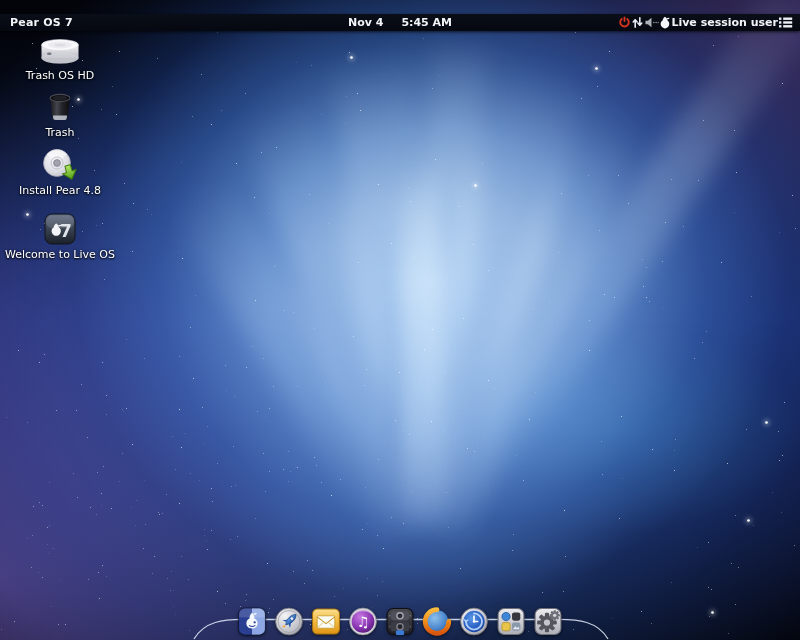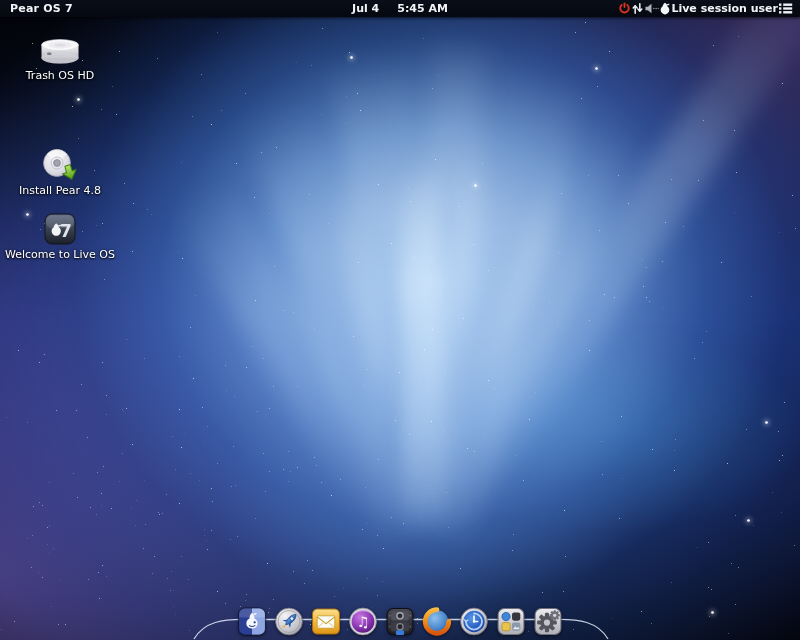--- a/index.html
+++ b/index.html
@@ -27,21 +27,21 @@
   .b4{left:396px;width:58px;height:530px;transform:rotate(4deg);opacity:.65;}
   .b5{left:380px;width:88px;height:500px;transform:rotate(14deg);opacity:.50;}
   .b6{left:392px;width:66px;height:470px;transform:rotate(24deg);opacity:.45;}
   .b7{left:395px;width:56px;height:700px;transform:rotate(34deg);opacity:.38;}
   .b8{left:405px;width:40px;height:390px;transform:rotate(-1deg);opacity:.7;filter:blur(8px);}
   .stars{position:absolute;top:0;left:0;width:1px;height:1px;border-radius:50%;z-index:2;}
   .vignette{position:absolute;inset:0;z-index:3;
     background:radial-gradient(130% 125% at 50% 48%, transparent 52%, rgba(3,4,10,.55) 100%);}
 
   
-  .menubar{position:absolute;top:0;left:0;right:0;height:17px;z-index:10;
+  .menubar{position:absolute;top:14px;left:0;right:0;height:17px;z-index:10;
     background:linear-gradient(180deg,#0a0e18,#050810);
     box-shadow:0 1px 3px rgba(0,0,0,.7);
     display:flex;align-items:center;color:#f2f4f8;font-size:11px;font-weight:bold;}
   .menu-left{padding:0 10px;letter-spacing:.2px;cursor:default;}
   .menu-clock{position:absolute;left:50%;transform:translateX(-50%);white-space:nowrap;}
   .menu-clock .t{margin-left:18px;}
   .menu-right{margin-left:auto;display:flex;align-items:center;padding-right:7px;}
   .tray{display:inline-flex;align-items:center;justify-content:center;height:15px;}
   .user-label{font-weight:bold;font-size:11px;}
 
@@ -76,21 +76,21 @@
     <div class="stars" id="stars-small" style="box-shadow: rgba(255, 255, 255, 0.58) 201px 74px 0px 0px, rgba(255, 255, 255, 0.17) 178px 251px 0px 0px, rgba(255, 255, 255, 0.81) 357px 93px 0px 0px, rgba(255, 255, 255, 0.52) 794px 545px 0px 0px, rgba(255, 255, 255, 0.6) 512px 550px 0px 0px, rgba(255, 255, 255, 0.86) 72px 106px 0px 0px, rgba(255, 255, 255, 0.56) 738px 567px 0px 0px, rgba(255, 255, 255, 0.34) 144px 358px 0px 0px, rgba(255, 255, 255, 0.27) 753px 525px 0px 0px, rgba(255, 255, 255, 0.2) 662px 307px 0px 0px, rgba(255, 255, 255, 0.77) 18px 350px 0px 0px, rgba(255, 255, 255, 0.44) 675px 439px 0px 0px, rgba(255, 255, 255, 0.68) 467px 448px 0px 0px, rgba(255, 255, 255, 0.49) 573px 629px 0px 0px, rgba(255, 255, 255, 0.49) 78px 138px 0px 0px, rgba(255, 255, 255, 0.6) 101px 493px 0px 0px, rgba(255, 255, 255, 0.31) 642px 259px 0px 0px, rgba(255, 255, 255, 0.36) 217px 32px 0px 0px, rgba(255, 255, 255, 0.87) 267px 563px 0px 0px, rgba(255, 255, 255, 0.59) 154px 556px 0px 0px, rgba(255, 255, 255, 0.25) 269px 213px 0px 0px, rgba(255, 255, 255, 0.84) 782px 83px 0px 0px, rgba(255, 255, 255, 0.68) 643px 286px 0px 0px, rgba(255, 255, 255, 0.53) 245px 93px 0px 0px, rgba(255, 255, 255, 0.6) 94px 170px 0px 0px, rgba(255, 255, 255, 0.31) 557px 322px 0px 0px, rgba(255, 255, 255, 0.81) 181px 447px 0px 0px, rgba(255, 255, 255, 0.78) 652px 449px 0px 0px, rgba(255, 255, 255, 0.24) 321px 114px 0px 0px, rgba(255, 255, 255, 0.89) 431px 421px 0px 0px, rgba(255, 255, 255, 0.47) 340px 479px 0px 0px, rgba(255, 255, 255, 0.77) 36px 68px 0px 0px, rgba(255, 255, 255, 0.28) 781px 512px 0px 0px, rgba(255, 255, 255, 0.52) 309px 194px 0px 0px, rgba(255, 255, 255, 0.3) 671px 582px 0px 0px, rgba(255, 255, 255, 0.35) 252px 346px 0px 0px, rgba(255, 255, 255, 0.64) 322px 28px 0px 0px, rgba(255, 255, 255, 0.34) 293px 312px 0px 0px, rgba(255, 255, 255, 0.56) 474px 451px 0px 0px, rgba(255, 255, 255, 0.43) 482px 163px 0px 0px, rgba(255, 255, 255, 0.33) 334px 596px 0px 0px, rgba(255, 255, 255, 0.58) 735px 604px 0px 0px, rgba(255, 255, 255, 0.34) 738px 36px 0px 0px, rgba(255, 255, 255, 0.86) 432px 329px 0px 0px, rgba(255, 255, 255, 0.76) 782px 455px 0px 0px, rgba(255, 255, 255, 0.66) 246px 367px 0px 0px, rgba(255, 255, 255, 0.49) 40px 229px 0px 0px, rgba(255, 255, 255, 0.18) 612px 618px 0px 0px, rgba(255, 255, 255, 0.63) 459px 206px 0px 0px, rgba(255, 255, 255, 0.34) 533px 308px 0px 0px, rgba(255, 255, 255, 0.18) 575px 331px 0px 0px, rgba(255, 255, 255, 0.83) 674px 470px 0px 0px, rgba(255, 255, 255, 0.9) 589px 350px 0px 0px, rgba(255, 255, 255, 0.74) 784px 402px 0px 0px, rgba(255, 255, 255, 0.61) 44px 354px 0px 0px, rgba(255, 255, 255, 0.17) 199px 480px 0px 0px, rgba(255, 255, 255, 0.41) 751px 296px 0px 0px, rgba(255, 255, 255, 0.17) 459px 371px 0px 0px, rgba(255, 255, 255, 0.2) 325px 383px 0px 0px, rgba(255, 255, 255, 0.34) 112px 86px 0px 0px, rgba(255, 255, 255, 0.47) 225px 365px 0px 0px, rgba(255, 255, 255, 0.6) 778px 431px 0px 0px, rgba(255, 255, 255, 0.36) 288px 451px 0px 0px, rgba(255, 255, 255, 0.57) 731px 563px 0px 0px, rgba(255, 255, 255, 0.59) 523px 480px 0px 0px, rgba(255, 255, 255, 0.33) 221px 110px 0px 0px, rgba(255, 255, 255, 0.48) 82px 231px 0px 0px, rgba(255, 255, 255, 0.77) 621px 416px 0px 0px, rgba(255, 255, 255, 0.47) 233px 446px 0px 0px, rgba(255, 255, 255, 0.54) 283px 469px 0px 0px, rgba(255, 255, 255, 0.35) 601px 441px 0px 0px, rgba(255, 255, 255, 0.75) 641px 611px 0px 0px, rgba(255, 255, 255, 0.59) 703px 120px 0px 0px, rgba(255, 255, 255, 0.16) 412px 449px 0px 0px, rgba(255, 255, 255, 0.77) 349px 52px 0px 0px, rgba(255, 255, 255, 0.88) 182px 258px 0px 0px, rgba(255, 255, 255, 0.24) 535px 392px 0px 0px, rgba(255, 255, 255, 0.85) 399px 372px 0px 0px, rgba(255, 255, 255, 0.76) 116px 114px 0px 0px, rgba(255, 255, 255, 0.24) 772px 492px 0px 0px, rgba(255, 255, 255, 0.8) 179px 503px 0px 0px, rgba(255, 255, 255, 0.22) 697px 547px 0px 0px, rgba(255, 255, 255, 0.62) 542px 592px 0px 0px, rgba(255, 255, 255, 0.72) 460px 568px 0px 0px, rgba(255, 255, 255, 0.74) 604px 294px 0px 0px, rgba(255, 255, 255, 0.6) 190px 327px 0px 0px, rgba(255, 255, 255, 0.47) 192px 116px 0px 0px, rgba(255, 255, 255, 0.66) 111px 508px 0px 0px, rgba(255, 255, 255, 0.22) 181px 162px 0px 0px, rgba(255, 255, 255, 0.45) 651px 623px 0px 0px, rgba(255, 255, 255, 0.23) 346px 96px 0px 0px, rgba(255, 255, 255, 0.49) 671px 179px 0px 0px, rgba(255, 255, 255, 0.69) 473px 244px 0px 0px, rgba(255, 255, 255, 0.87) 236px 163px 0px 0px, rgba(255, 255, 255, 0.8) 609px 51px 0px 0px, rgba(255, 255, 255, 0.4) 147px 209px 0px 0px, rgba(255, 255, 255, 0.5) 735px 515px 0px 0px, rgba(255, 255, 255, 0.48) 39px 502px 0px 0px, rgba(255, 255, 255, 0.67) 713px 45px 0px 0px, rgba(255, 255, 255, 0.36) 73px 473px 0px 0px, rgba(255, 255, 255, 0.67) 207px 549px 0px 0px, rgba(255, 255, 255, 0.28) 49px 525px 0px 0px, rgba(255, 255, 255, 0.28) 190px 473px 0px 0px, rgba(255, 255, 255, 0.72) 310px 624px 0px 0px, rgba(255, 255, 255, 0.69) 353px 336px 0px 0px, rgba(255, 255, 255, 0.53) 157px 58px 0px 0px, rgba(255, 255, 255, 0.33) 528px 631px 0px 0px, rgba(255, 255, 255, 0.59) 307px 560px 0px 0px, rgba(255, 255, 255, 0.86) 217px 591px 0px 0px, rgba(255, 255, 255, 0.9) 529px 419px 0px 0px, rgba(255, 255, 255, 0.73) 276px 147px 0px 0px, rgba(255, 255, 255, 0.21) 438px 75px 0px 0px, rgba(255, 255, 255, 0.63) 565px 556px 0px 0px, rgba(255, 255, 255, 0.72) 614px 297px 0px 0px, rgba(255, 255, 255, 0.43) 101px 109px 0px 0px, rgba(255, 255, 255, 0.32) 408px 188px 0px 0px, rgba(255, 255, 255, 0.72) 32px 43px 0px 0px, rgba(255, 255, 255, 0.48) 284px 310px 0px 0px, rgba(255, 255, 255, 0.56) 662px 261px 0px 0px, rgba(255, 255, 255, 0.6) 698px 180px 0px 0px, rgba(255, 255, 255, 0.3) 126px 339px 0px 0px, rgba(255, 255, 255, 0.89) 378px 184px 0px 0px, rgba(255, 255, 255, 0.9) 331px 495px 0px 0px, rgba(255, 255, 255, 0.36) 448px 527px 0px 0px, rgba(255, 255, 255, 0.59) 312px 570px 0px 0px, rgba(255, 255, 255, 0.38) 179px 356px 0px 0px, rgba(255, 255, 255, 0.24) 779px 232px 0px 0px, rgba(255, 255, 255, 0.89) 564px 510px 0px 0px, rgba(255, 255, 255, 0.28) 444px 430px 0px 0px, rgba(255, 255, 255, 0.42) 646px 267px 0px 0px, rgba(255, 255, 255, 0.66) 708px 542px 0px 0px, rgba(255, 255, 255, 0.27) 234px 396px 0px 0px, rgba(255, 255, 255, 0.7) 119px 51px 0px 0px, rgba(255, 255, 255, 0.51) 158px 512px 0px 0px, rgba(255, 255, 255, 0.24) 516px 455px 0px 0px, rgba(255, 255, 255, 0.7) 39px 362px 0px 0px, rgba(255, 255, 255, 0.44) 683px 226px 0px 0px, rgba(255, 255, 255, 0.74) 792px 195px 0px 0px, rgba(255, 255, 255, 0.38) 170px 590px 0px 0px, rgba(255, 255, 255, 0.81) 254px 197px 0px 0px, rgba(255, 255, 255, 0.64) 628px 203px 0px 0px, rgba(255, 255, 255, 0.18) 296px 62px 0px 0px, rgba(255, 255, 255, 0.49) 702px 342px 0px 0px, rgba(255, 255, 255, 0.79) 721px 262px 0px 0px, rgba(255, 255, 255, 0.52) 104px 279px 0px 0px, rgba(255, 255, 255, 0.38) 152px 573px 0px 0px, rgba(255, 255, 255, 0.6) 795px 228px 0px 0px, rgba(255, 255, 255, 0.75) 82px 60px 0px 0px, rgba(255, 255, 255, 0.69) 102px 565px 0px 0px, rgba(255, 255, 255, 0.33) 516px 273px 0px 0px, rgba(255, 255, 255, 0.73) 44px 223px 0px 0px, rgba(255, 255, 255, 0.2) 345px 123px 0px 0px, rgba(255, 255, 255, 0.41) 445px 371px 0px 0px, rgba(255, 255, 255, 0.2) 49px 553px 0px 0px, rgba(255, 255, 255, 0.81) 779px 460px 0px 0px, rgba(255, 255, 255, 0.58) 618px 175px 0px 0px, rgba(255, 255, 255, 0.63) 102px 362px 0px 0px, rgba(255, 255, 255, 0.3) 549px 302px 0px 0px, rgba(255, 255, 255, 0.83) 488px 380px 0px 0px, rgba(255, 255, 255, 0.21) 734px 212px 0px 0px, rgba(255, 255, 255, 0.81) 383px 548px 0px 0px, rgba(255, 255, 255, 0.4) 494px 388px 0px 0px, rgba(255, 255, 255, 0.73) 619px 518px 0px 0px, rgba(255, 255, 255, 0.49) 599px 230px 0px 0px, rgba(255, 255, 255, 0.41) 558px 252px 0px 0px, rgba(255, 255, 255, 0.52) 143px 548px 0px 0px, rgba(255, 255, 255, 0.41) 274px 266px 0px 0px, rgba(255, 255, 255, 0.42) 439px 611px 0px 0px, rgba(255, 255, 255, 0.62) 410px 201px 0px 0px, rgba(255, 255, 255, 0.26) 314px 328px 0px 0px, rgba(255, 255, 255, 0.9) 179px 409px 0px 0px, rgba(255, 255, 255, 0.82) 132px 444px 0px 0px, rgba(255, 255, 255, 0.6) 488px 270px 0px 0px, rgba(255, 255, 255, 0.55) 321px 482px 0px 0px, rgba(255, 255, 255, 0.83) 193px 378px 0px 0px, rgba(255, 255, 255, 0.23) 6px 417px 0px 0px, rgba(255, 255, 255, 0.67) 581px 98px 0px 0px, rgba(255, 255, 255, 0.79) 736px 172px 0px 0px, rgba(255, 255, 255, 0.32) 188px 579px 0px 0px, rgba(255, 255, 255, 0.5) 103px 466px 0px 0px, rgba(255, 255, 255, 0.88) 360px 110px 0px 0px, rgba(255, 255, 255, 0.71) 102px 223px 0px 0px, rgba(255, 255, 255, 0.39) 728px 633px 0px 0px, rgba(255, 255, 255, 0.61) 694px 358px 0px 0px, rgba(255, 255, 255, 0.46) 709px 616px 0px 0px, rgba(255, 255, 255, 0.49) 432px 88px 0px 0px, rgba(255, 255, 255, 0.2) 204px 535px 0px 0px, rgba(255, 255, 255, 0.22) 622px 478px 0px 0px, rgba(255, 255, 255, 0.51) 513px 534px 0px 0px, rgba(255, 255, 255, 0.55) 649px 301px 0px 0px, rgba(255, 255, 255, 0.84) 435px 159px 0px 0px, rgba(255, 255, 255, 0.8) 665px 222px 0px 0px, rgba(255, 255, 255, 0.53) 602px 474px 0px 0px, rgba(255, 255, 255, 0.74) 391px 243px 0px 0px, rgba(255, 255, 255, 0.89) 211px 124px 0px 0px, rgba(255, 255, 255, 0.62) 124px 183px 0px 0px, rgba(255, 255, 255, 0.78) 424px 349px 0px 0px, rgba(255, 255, 255, 0.26) 96px 225px 0px 0px, rgba(255, 255, 255, 0.53) 366px 369px 0px 0px, rgba(255, 255, 255, 0.55) 589px 320px 0px 0px, rgba(255, 255, 255, 0.7) 358px 262px 0px 0px, rgba(255, 255, 255, 0.48) 269px 471px 0px 0px, rgba(255, 255, 255, 0.47) 273px 386px 0px 0px, rgba(255, 255, 255, 0.62) 711px 589px 0px 0px, rgba(255, 255, 255, 0.28) 423px 38px 0px 0px, rgba(255, 255, 255, 0.36) 588px 175px 0px 0px, rgba(255, 255, 255, 0.19) 151px 214px 0px 0px, rgba(255, 255, 255, 0.29) 328px 223px 0px 0px, rgba(255, 255, 255, 0.38) 706px 331px 0px 0px, rgba(255, 255, 255, 0.6) 563px 591px 0px 0px, rgba(255, 255, 255, 0.78) 646px 297px 0px 0px, rgba(255, 255, 255, 0.63) 559px 616px 0px 0px, rgba(255, 255, 255, 0.39) 263px 358px 0px 0px, rgba(255, 255, 255, 0.53) 413px 257px 0px 0px, rgba(255, 255, 255, 0.71) 132px 251px 0px 0px, rgba(255, 255, 255, 0.86) 255px 300px 0px 0px, rgba(255, 255, 255, 0.61) 202px 407px 0px 0px, rgba(255, 255, 255, 0.57) 261px 152px 0px 0px, rgba(255, 255, 255, 0.87) 727px 463px 0px 0px, rgba(255, 255, 255, 0.58) 561px 193px 0px 0px, rgba(255, 255, 255, 0.73) 133px 203px 0px 0px, rgba(255, 255, 255, 0.53) 746px 429px 0px 0px, rgba(255, 255, 255, 0.75) 734px 130px 0px 0px, rgba(255, 255, 255, 0.36) 32px 535px 0px 0px, rgba(255, 255, 255, 0.69) 463px 318px 0px 0px, rgba(255, 255, 255, 0.3) 311px 65px 0px 0px, rgba(255, 255, 255, 0.88) 60px 251px 0px 0px, rgba(255, 255, 255, 0.57) 425px 625px 0px 0px, rgba(255, 255, 255, 0.18) 131px 507px 0px 0px, rgba(255, 255, 255, 0.28) 674px 450px 0px 0px, rgba(255, 255, 255, 0.6) 708px 587px 0px 0px, rgba(255, 255, 255, 0.36) 426px 294px 0px 0px, rgba(255, 255, 255, 0.37) 269px 608px 0px 0px, rgba(255, 255, 255, 0.26) 171px 571px 0px 0px, rgba(255, 255, 255, 0.78) 585px 22px 0px 0px, rgba(255, 255, 255, 0.18) 226px 390px 0px 0px, rgba(255, 255, 255, 0.71) 575px 32px 0px 0px, rgba(255, 255, 255, 0.46) 446px 492px 0px 0px, rgba(255, 255, 255, 0.68) 597px 86px 0px 0px, rgba(255, 255, 255, 0.26) 195px 295px 0px 0px, rgba(255, 255, 255, 0.21) 51px 606px 0px 0px, rgba(255, 255, 255, 0.63) 98px 572px 0px 0px, rgba(255, 255, 255, 0.52) 293px 571px 0px 0px, rgba(255, 255, 255, 0.24) 106px 576px 0px 0px, rgba(255, 255, 255, 0.19) 409px 481px 0px 0px, rgba(255, 255, 255, 0.69) 99px 598px 0px 0px, rgba(255, 255, 255, 0.14) 144px 480px 0px 0px, rgba(255, 255, 255, 0.71) 417px 618px 0px 0px, rgba(255, 255, 255, 0.35) 167px 578px 0px 0px, rgba(255, 255, 255, 0.35) 122px 453px 0px 0px, rgba(255, 255, 255, 0.21) 47px 544px 0px 0px, rgba(255, 255, 255, 0.53) 211px 530px 0px 0px, rgba(255, 255, 255, 0.2) 135px 525px 0px 0px, rgba(255, 255, 255, 0.53) 246px 594px 0px 0px, rgba(255, 255, 255, 0.15) 60px 580px 0px 0px, rgba(255, 255, 255, 0.72) 297px 467px 0px 0px, rgba(255, 255, 255, 0.71) 126px 408px 0px 0px, rgba(255, 255, 255, 0.2) 101px 505px 0px 0px, rgba(255, 255, 255, 0.13) 397px 400px 0px 0px, rgba(255, 255, 255, 0.49) 97px 472px 0px 0px, rgba(255, 255, 255, 0.3) 1px 629px 0px 0px, rgba(255, 255, 255, 0.19) 366px 523px 0px 0px, rgba(255, 255, 255, 0.17) 123px 411px 0px 0px, rgba(255, 255, 255, 0.67) 395px 420px 0px 0px, rgba(255, 255, 255, 0.18) 206px 540px 0px 0px, rgba(255, 255, 255, 0.28) 367px 578px 0px 0px, rgba(255, 255, 255, 0.49) 31px 567px 0px 0px, rgba(255, 255, 255, 0.14) 406px 403px 0px 0px, rgba(255, 255, 255, 0.57) 314px 457px 0px 0px, rgba(255, 255, 255, 0.36) 106px 414px 0px 0px, rgba(255, 255, 255, 0.46) 88px 579px 0px 0px, rgba(255, 255, 255, 0.56) 90px 507px 0px 0px, rgba(255, 255, 255, 0.6) 42px 505px 0px 0px, rgba(255, 255, 255, 0.68) 65px 624px 0px 0px, rgba(255, 255, 255, 0.46) 377px 595px 0px 0px, rgba(255, 255, 255, 0.41) 231px 486px 0px 0px, rgba(255, 255, 255, 0.24) 204px 529px 0px 0px, rgba(255, 255, 255, 0.3) 172px 436px 0px 0px, rgba(255, 255, 255, 0.45) 310px 621px 0px 0px, rgba(255, 255, 255, 0.62) 76px 410px 0px 0px, rgba(255, 255, 255, 0.37) 297px 386px 0px 0px, rgba(255, 255, 255, 0.41) 316px 465px 0px 0px, rgba(255, 255, 255, 0.31) 230px 539px 0px 0px, rgba(255, 255, 255, 0.15) 403px 431px 0px 0px, rgba(255, 255, 255, 0.28) 49px 482px 0px 0px, rgba(255, 255, 255, 0.69) 211px 488px 0px 0px, rgba(255, 255, 255, 0.16) 372px 607px 0px 0px, rgba(255, 255, 255, 0.34) 245px 600px 0px 0px, rgba(255, 255, 255, 0.43) 166px 494px 0px 0px, rgba(255, 255, 255, 0.28) 382px 581px 0px 0px, rgba(255, 255, 255, 0.14) 265px 416px 0px 0px, rgba(255, 255, 255, 0.48) 391px 517px 0px 0px, rgba(255, 255, 255, 0.39) 145px 524px 0px 0px, rgba(255, 255, 255, 0.36) 181px 556px 0px 0px, rgba(255, 255, 255, 0.55) 42px 577px 0px 0px, rgba(255, 255, 255, 0.64) 14px 621px 0px 0px, rgba(255, 255, 255, 0.29) 365px 487px 0px 0px, rgba(255, 255, 255, 0.37) 257px 411px 0px 0px, rgba(255, 255, 255, 0.3) 235px 485px 0px 0px, rgba(255, 255, 255, 0.4) 162px 513px 0px 0px, rgba(255, 255, 255, 0.47) 240px 606px 0px 0px, rgba(255, 255, 255, 0.12) 173px 590px 0px 0px, rgba(255, 255, 255, 0.25) 53px 548px 0px 0px, rgba(255, 255, 255, 0.37) 255px 518px 0px 0px, rgba(255, 255, 255, 0.49) 263px 453px 0px 0px, rgba(255, 255, 255, 0.31) 27px 422px 0px 0px, rgba(255, 255, 255, 0.14) 175px 614px 0px 0px, rgba(255, 255, 255, 0.28) 288px 481px 0px 0px, rgba(255, 255, 255, 0.68) 362px 529px 0px 0px, rgba(255, 255, 255, 0.48) 364px 385px 0px 0px, rgba(255, 255, 255, 0.14) 173px 606px 0px 0px, rgba(255, 255, 255, 0.63) 106px 395px 0px 0px, rgba(255, 255, 255, 0.56) 87px 437px 0px 0px, rgba(255, 255, 255, 0.12) 204px 443px 0px 0px, rgba(255, 255, 255, 0.32) 175px 469px 0px 0px, rgba(255, 255, 255, 0.28) 290px 471px 0px 0px, rgba(255, 255, 255, 0.63) 403px 523px 0px 0px, rgba(255, 255, 255, 0.4) 265px 491px 0px 0px, rgba(255, 255, 255, 0.21) 38px 572px 0px 0px, rgba(255, 255, 255, 0.38) 417px 623px 0px 0px, rgba(255, 255, 255, 0.3) 207px 426px 0px 0px, rgba(255, 255, 255, 0.3) 96px 514px 0px 0px, rgba(255, 255, 255, 0.5) 377px 535px 0px 0px, rgba(255, 255, 255, 0.59) 268px 612px 0px 0px, rgba(255, 255, 255, 0.66) 159px 514px 0px 0px, rgba(255, 255, 255, 0.26) 189px 630px 0px 0px, rgba(255, 255, 255, 0.57) 212px 501px 0px 0px, rgba(255, 255, 255, 0.62) 409px 434px 0px 0px, rgba(255, 255, 255, 0.22) 27px 538px 0px 0px, rgba(255, 255, 255, 0.58) 77px 497px 0px 0px, rgba(255, 255, 255, 0.46) 378px 459px 0px 0px, rgba(255, 255, 255, 0.2) 343px 588px 0px 0px, rgba(255, 255, 255, 0.55) 225px 603px 0px 0px, rgba(255, 255, 255, 0.34) 347px 629px 0px 0px, rgba(255, 255, 255, 0.22) 136px 500px 0px 0px, rgba(255, 255, 255, 0.34) 122px 409px 0px 0px, rgba(255, 255, 255, 0.54) 269px 408px 0px 0px, rgba(255, 255, 255, 0.42) 217px 463px 0px 0px, rgba(255, 255, 255, 0.24) 119px 481px 0px 0px, rgba(255, 255, 255, 0.6) 33px 506px 0px 0px, rgba(255, 255, 255, 0.25) 411px 491px 0px 0px, rgba(255, 255, 255, 0.57) 58px 624px 0px 0px, rgba(255, 255, 255, 0.51) 81px 384px 0px 0px, rgba(255, 255, 255, 0.44) 273px 599px 0px 0px, rgba(255, 255, 255, 0.44) 237px 536px 0px 0px, rgba(255, 255, 255, 0.53) 304px 583px 0px 0px, rgba(255, 255, 255, 0.24) 185px 433px 0px 0px, rgba(255, 255, 255, 0.64) 56px 410px 0px 0px, rgba(255, 255, 255, 0.45) 269px 619px 0px 0px, rgba(255, 255, 255, 0.6) 47px 527px 0px 0px;"></div>
     <div class="stars" id="stars-bright" style="box-shadow: rgb(255, 255, 255) 78px 99px 0px 0.8px, rgba(255, 255, 255, 0.75) 78px 99px 5px 1.5px, rgb(255, 255, 255) 766px 422px 0px 0.8px, rgba(255, 255, 255, 0.75) 766px 422px 5px 1.5px, rgb(255, 255, 255) 748px 520px 0px 0.8px, rgba(255, 255, 255, 0.75) 748px 520px 5px 1.5px, rgb(255, 255, 255) 712px 612px 0px 0.8px, rgba(255, 255, 255, 0.75) 712px 612px 5px 1.5px, rgb(255, 255, 255) 27px 214px 0px 0.8px, rgba(255, 255, 255, 0.75) 27px 214px 5px 1.5px, rgb(255, 255, 255) 475px 185px 0px 0.8px, rgba(255, 255, 255, 0.75) 475px 185px 5px 1.5px, rgb(255, 255, 255) 351px 57px 0px 0.8px, rgba(255, 255, 255, 0.75) 351px 57px 5px 1.5px, rgb(255, 255, 255) 596px 68px 0px 0.8px, rgba(255, 255, 255, 0.75) 596px 68px 5px 1.5px;"></div>
     <div class="vignette"></div>
   </div>
 
   <div class="menubar">
     <div class="menu-left">
       <span>Pear OS 7</span>
     </div>
     <div class="menu-clock">
-      <span class="d">Jul 4</span><span class="t">5:45 AM</span>
+      <span class="d">Nov 4</span><span class="t">5:45 AM</span>
     </div>
     <div class="menu-right">
       <span class="tray">
         <svg width="13" height="13" viewBox="0 0 14 14">
             <path d="M7 1.5 v4" stroke="#d63420" stroke-width="2" stroke-linecap="round"></path>
             <path d="M4 3.2 a4.6 4.6 0 1 0 6 0" fill="none" stroke="#d63420" stroke-width="2" stroke-linecap="round"></path>
           </svg>
       </span>
       <span class="tray">
         <svg width="13" height="13" viewBox="0 0 14 14">
@@ -142,20 +142,39 @@
         <ellipse cx="23" cy="10" rx="18.5" ry="5.5" fill="#fafafc" stroke="#d4d4da" stroke-width=".6"></ellipse>
         <ellipse cx="23" cy="10" rx="12" ry="3.4" fill="#ececf0"></ellipse>
         <ellipse cx="23" cy="10" rx="5.5" ry="1.6" fill="#dcdce2"></ellipse>
         <ellipse cx="23" cy="23" rx="18.5" ry="5.5" fill="#d7d7de" opacity=".55"></ellipse>
         <rect x="10" y="17.5" width="4.5" height="2.4" rx="1.2" fill="#7c7c86"></rect>
       </svg>
     </span>
     <span class="dicon-label">Trash OS HD</span>
   </div>
 
+  <div class="dicon" style="top:90px;">
+    <span class="dicon-img">
+      <svg width="34" height="34" viewBox="0 0 34 34">
+        <defs>
+            <linearGradient id="trb" x1="0" y1="0" x2="1" y2="0">
+              <stop offset="0" stop-color="#17171c"></stop>
+              <stop offset=".35" stop-color="#45454e"></stop>
+              <stop offset=".6" stop-color="#232329"></stop>
+              <stop offset="1" stop-color="#0c0c10"></stop>
+            </linearGradient>
+          </defs>
+        <path d="M7 8 H27 L24.4 29 H9.6 Z" fill="url(#trb)"></path>
+        <ellipse cx="17" cy="8" rx="10" ry="3.6" fill="#0e0e12" stroke="#4a4a54" stroke-width="1.1"></ellipse>
+        <ellipse cx="17" cy="8" rx="7.4" ry="2.4" fill="#1f1f26"></ellipse>
+        <path d="M9.9 25.5 h14.2 l-.3 2.6 a2 2 0 0 1 -2 1.9 H12.2 a2 2 0 0 1 -2 -1.9 Z" fill="#c8ccd6" opacity=".85"></path>
+      </svg>
+    </span>
+    <span class="dicon-label">Trash</span>
+  </div>
 
   <div class="dicon" style="top:148px;">
     <span class="dicon-img">
       <svg width="38" height="34" viewBox="0 0 38 34">
         <defs>
           <radialGradient id="cdg" cx=".4" cy=".35" r=".8">
               <stop offset="0" stop-color="#f6f6f9"></stop>
               <stop offset=".6" stop-color="#dcdce4"></stop>
               <stop offset="1" stop-color="#b9b9c4"></stop>
             </radialGradient>

